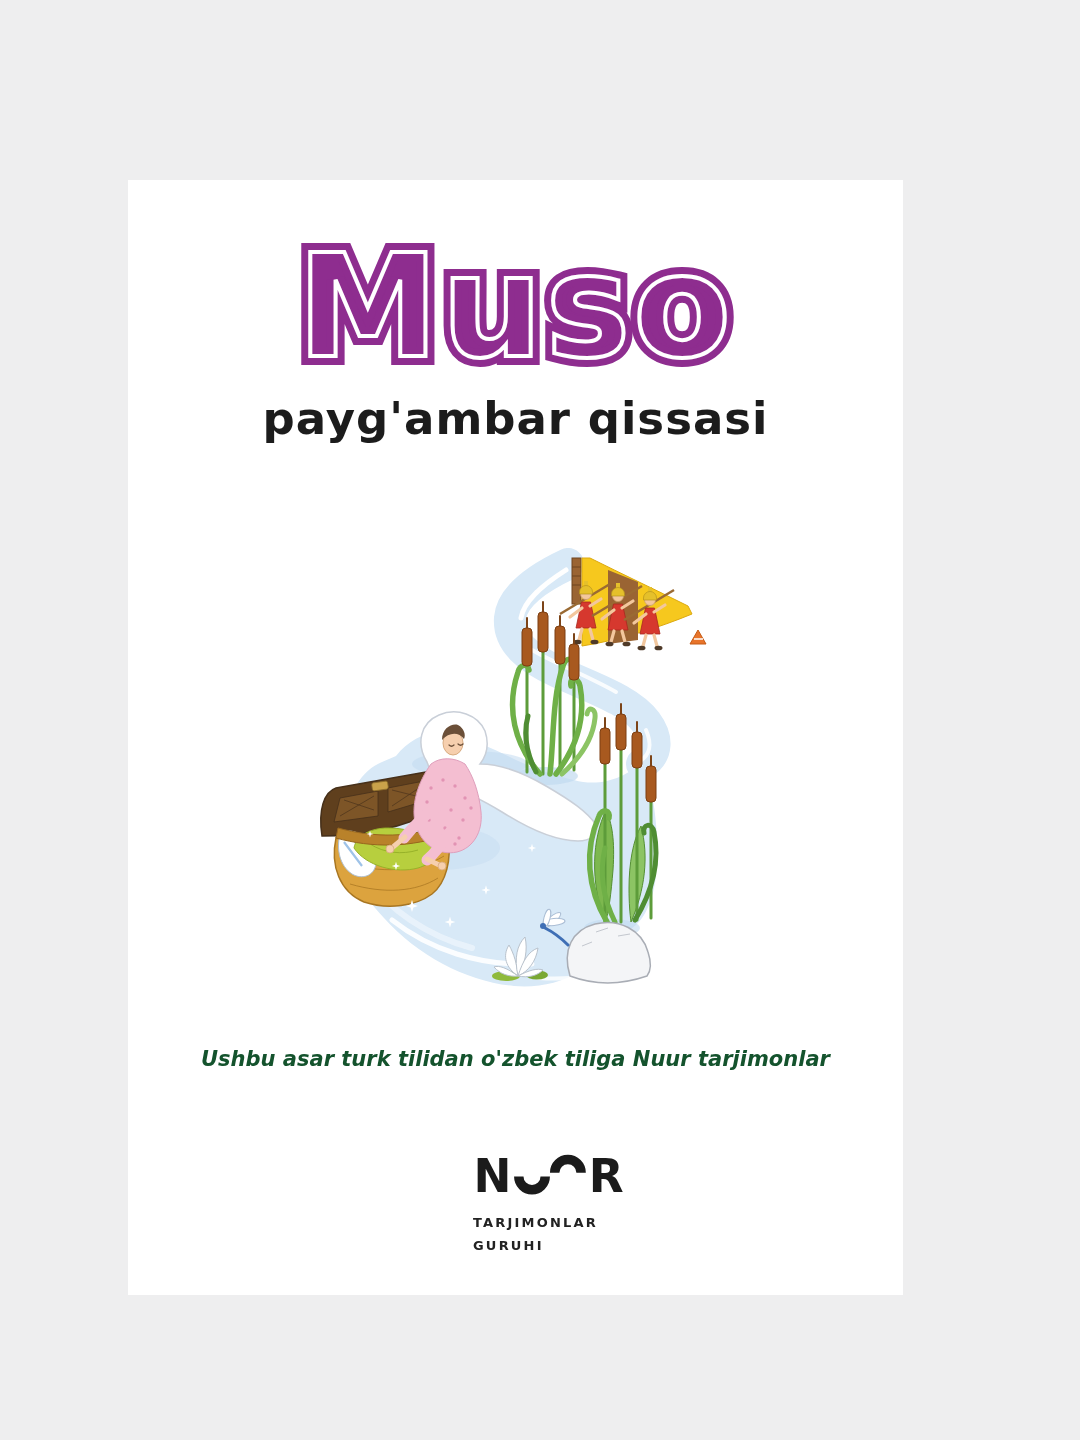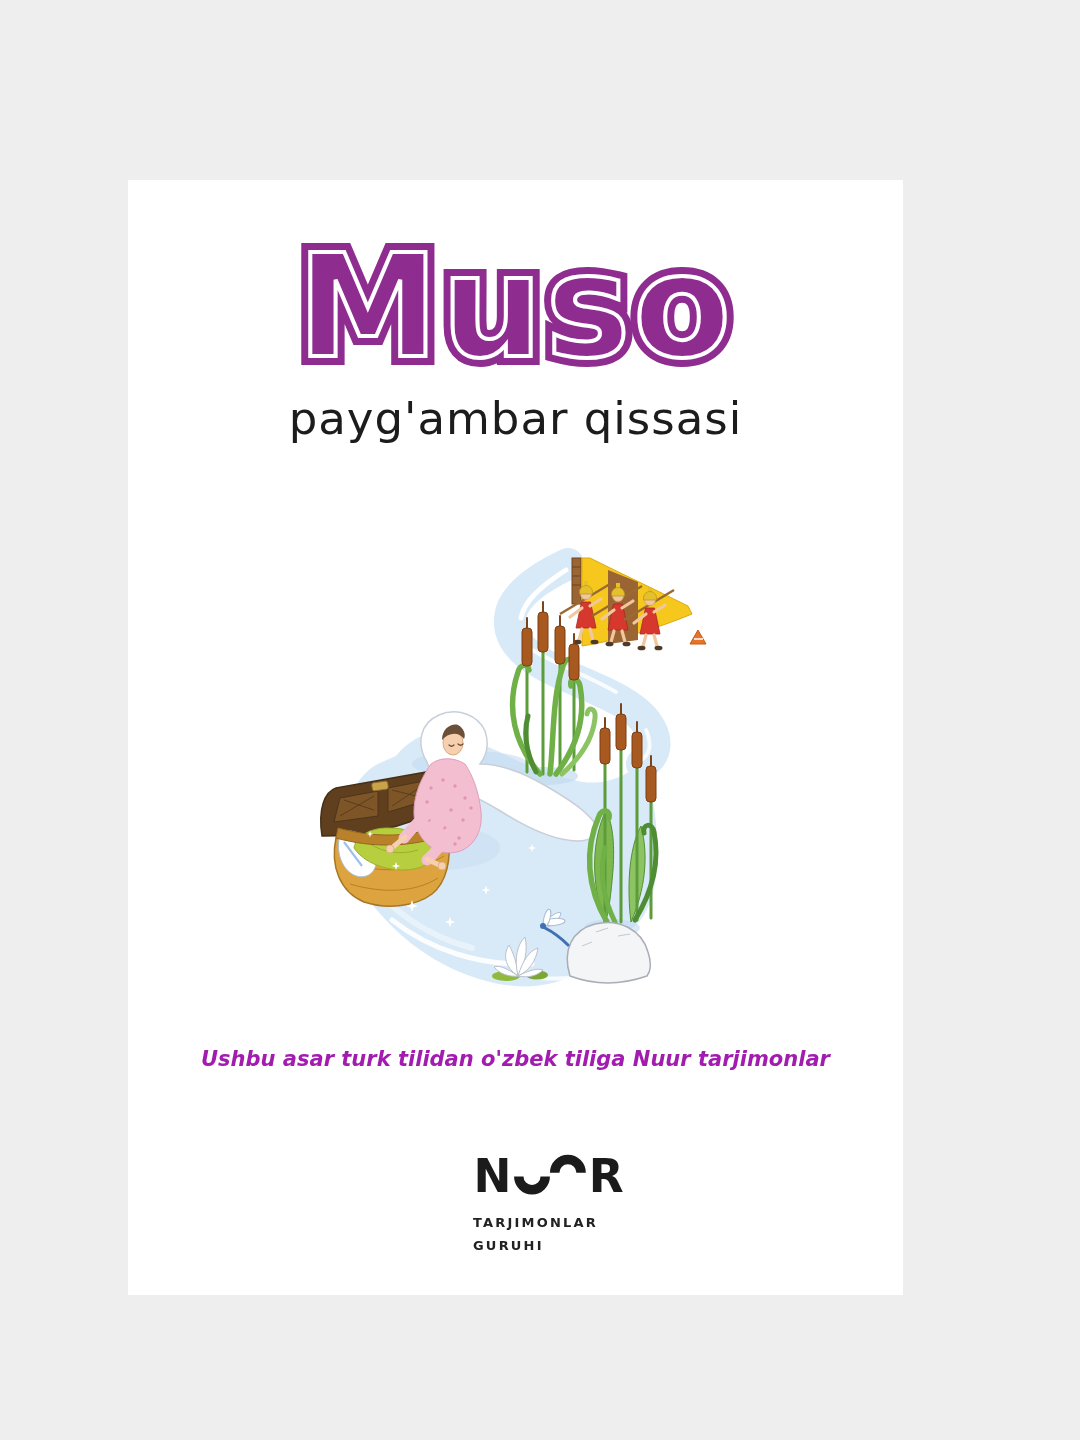--- a/index.html
+++ b/index.html
@@ -10,28 +10,28 @@
 
   .sheet { position:absolute; left:128px; top:180px; width:775px; height:1115px; background:#ffffff; }
 
   
   .title-block { position:absolute; top:56px; left:0; width:100%; text-align:center; }
   .bubble-title { position:relative; display:inline-block; line-height:1; font-weight:bold;
                   font-size:142px; letter-spacing:3px; font-family:"DejaVu Sans","Liberation Sans",sans-serif; }
   .bubble-title .base { display:block; color:#8e2d8f; -webkit-text-stroke:18px #8e2d8f; }
   .bubble-title .inner { position:absolute; left:0; top:0; width:100%; color:transparent;
                          -webkit-text-stroke:4px #ffffff; pointer-events:none; }
-  .subtitle { margin-top:14px; font-size:45px; font-weight:normal; letter-spacing:1px; color:#1c1c1c; }
+  .subtitle { margin-top:14px; font-size:45px; font-weight:bold; letter-spacing:1px; color:#1c1c1c; }
 
   
   .illustration { position:absolute; left:172px; top:368px; width:420px; height:460px; }
 
   
   .note { position:absolute; top:860px; left:0; width:100%; text-align:center;
-          font-style:italic; font-weight:bold; font-size:21px; line-height:39px; color:#a21caf; }
+          font-style:italic; font-weight:bold; font-size:21px; line-height:39px; color:#14532d; }
   .note strong { font-weight:bold; }
 
   
   .publisher { position:absolute; left:345px; top:972px; }
   .wordmark { width:152px; height:51px; display:block; }
   .wordmark text { font-family:"DejaVu Sans","Liberation Sans",sans-serif; font-weight:bold; font-size:48px; }
   .tagline { margin-top:8px; font-size:13px; font-weight:bold; letter-spacing:2.2px;
              color:#222222; line-height:23px; font-style:normal; }
 </style>
 </head>

